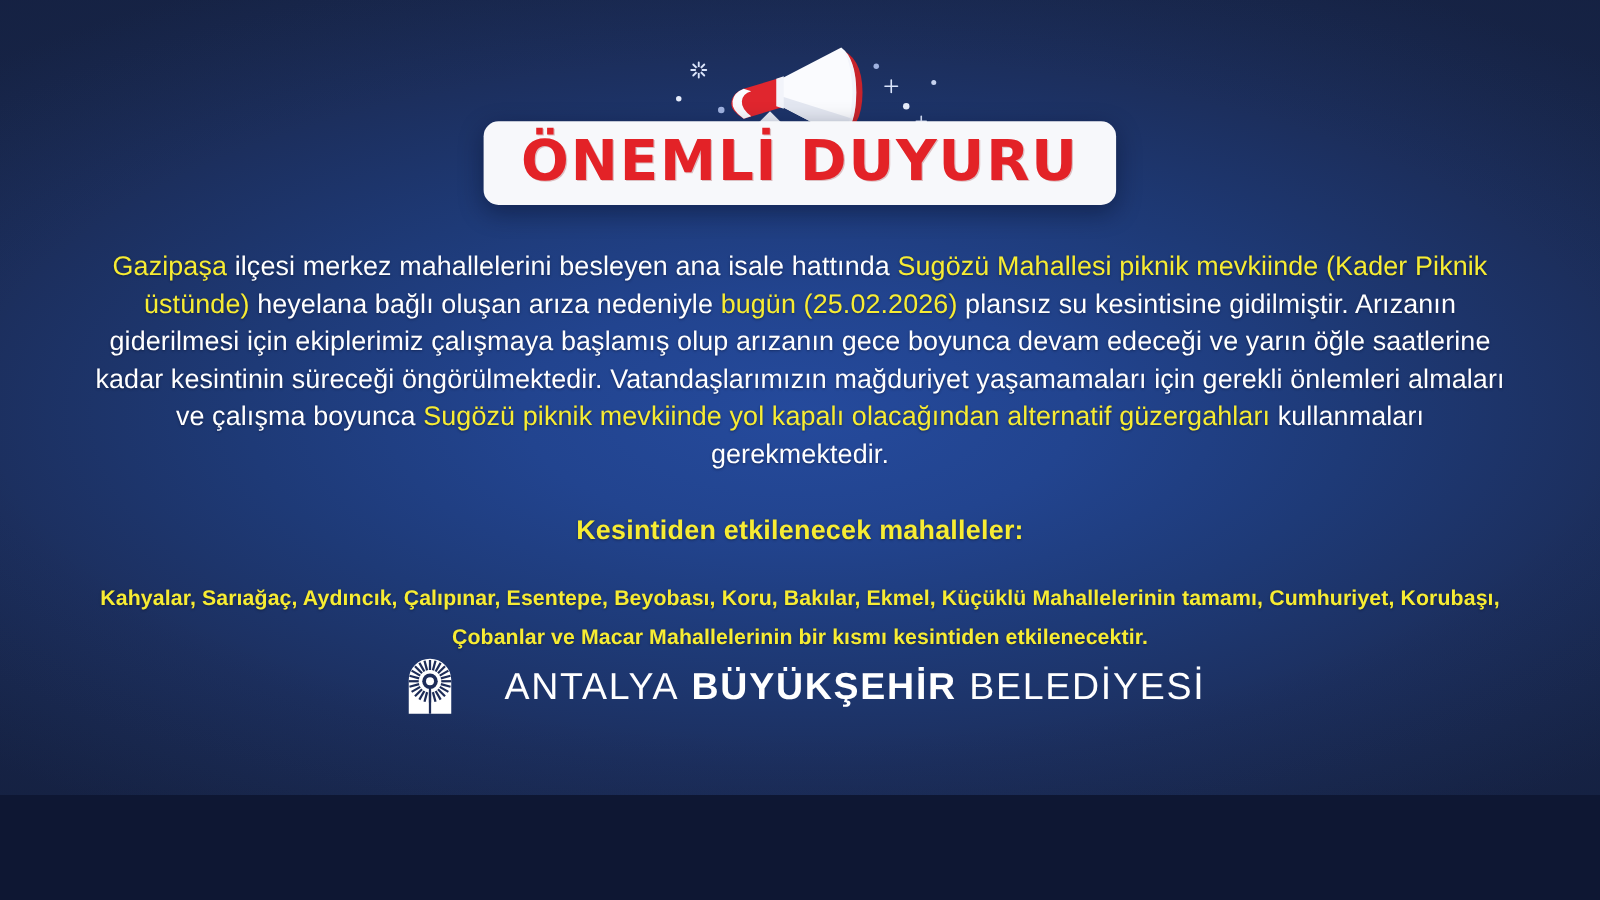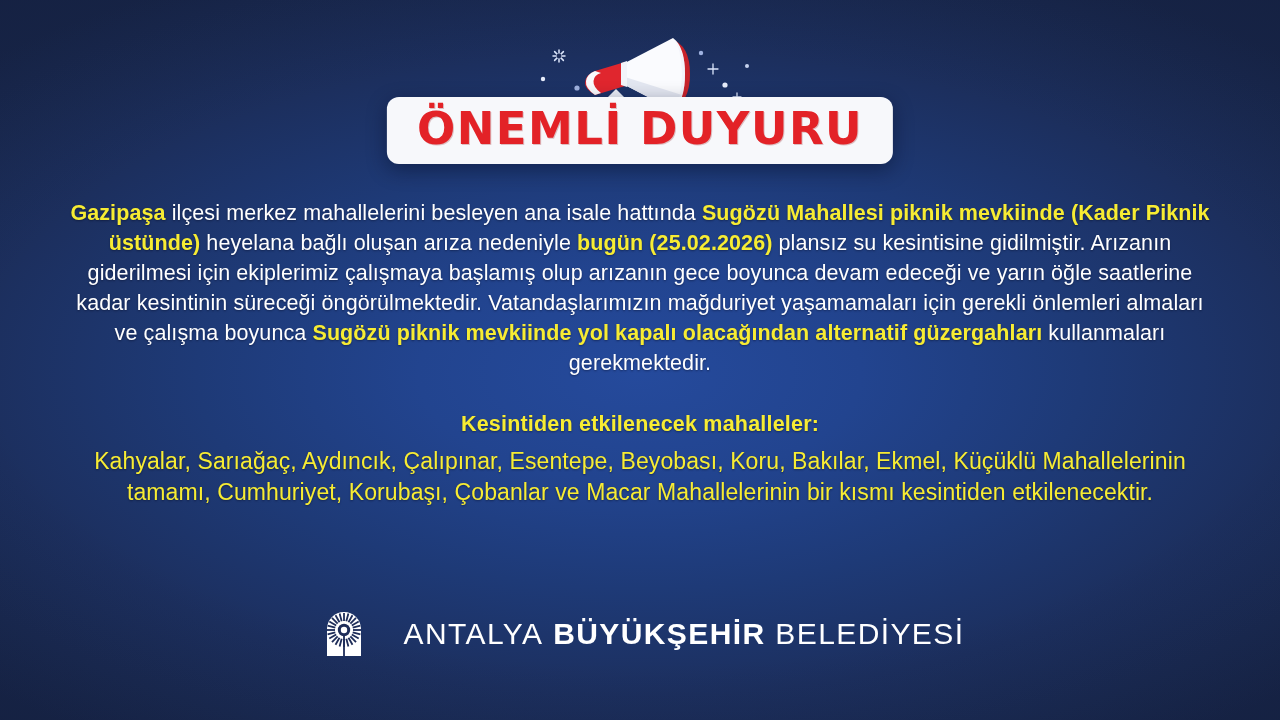--- a/index.html
+++ b/index.html
@@ -11,21 +11,21 @@
   body {
     width: 1280px;
     height: 720px;
     overflow: hidden;
     font-family: "Liberation Sans", "DejaVu Sans", sans-serif;
   }
 
   .poster {
     position: relative;
     width: 1280px;
-    height: 720px;
+    height: 636px;
     overflow: hidden;
     background:
       radial-gradient(ellipse 72% 62% at 50% 52%,
         #254a9c 0%,
         #22448f 24%,
         #1e3a77 48%,
         #1c2f5e 72%,
         #1a2a52 88%,
         #18264a 100%);
   }
@@ -101,38 +101,38 @@
     color: #ffffff;
     font-size: 21.5px;
     line-height: 30px;
     font-weight: 500;
     letter-spacing: .1px;
     margin: 28px 0 0 0;
     text-shadow: 0 1px 2px rgba(6,12,35,0.45);
   }
   .paragraph .hl {
     color: #f7ec33;
-    font-weight: bold;
+    font-weight: normal;
   }
 
   .section-title {
     margin-top: 34px;
     color: #f7ec33;
     font-size: 21.5px;
     font-weight: bold;
     letter-spacing: .2px;
     text-shadow: 0 1px 2px rgba(6,12,35,0.45);
   }
 
   .hoods {
-    margin-top: 9px;
+    margin-top: 26px;
     color: #f7ec33;
-    font-size: 23px;
+    font-size: 17px;
     line-height: 31px;
-    font-weight: normal;
+    font-weight: bold;
     letter-spacing: .1px;
     text-shadow: 0 1px 2px rgba(6,12,35,0.45);
   }
 
   
   .footer {
     position: absolute;
     left: 0;
     right: 0;
     bottom: 56px;

